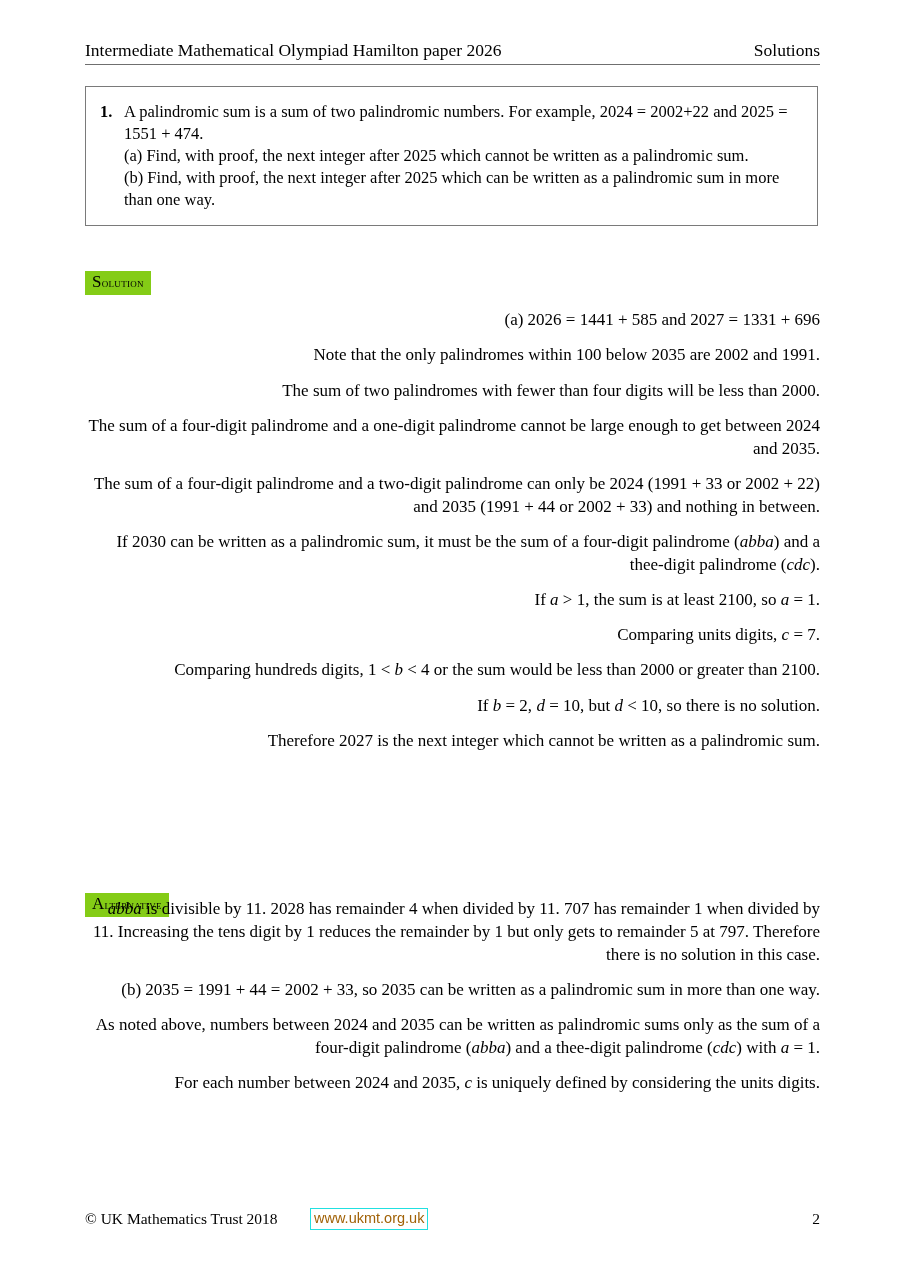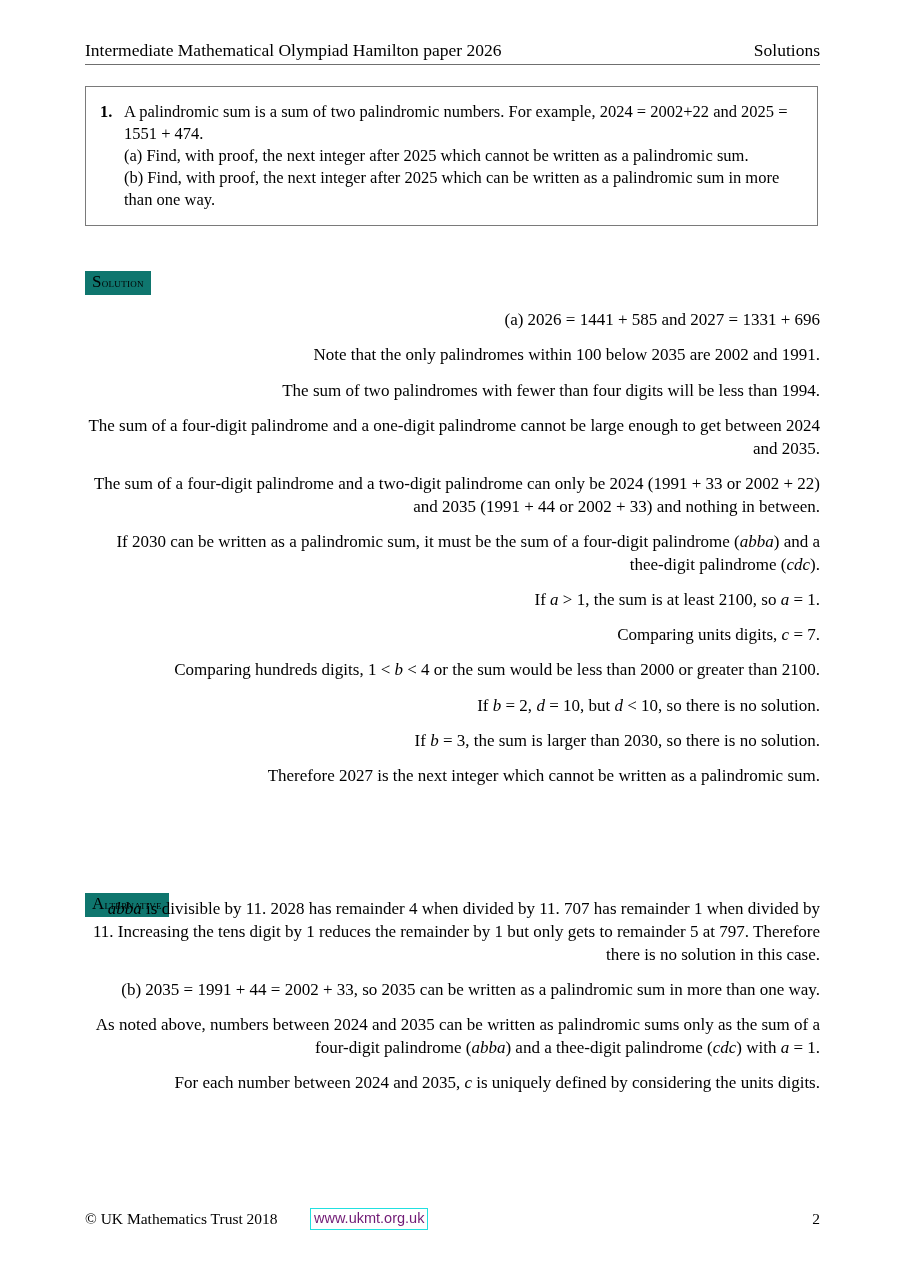--- a/index.html
+++ b/index.html
@@ -69,21 +69,21 @@
     text-align: left;
   }
   .q-body p { margin: 0; }
   .q-stem { text-indent: 0; }
   .q-part { margin-top: 0 !important; }
 
   
   .chip {
     position: absolute;
     display: inline-block;
-    background: #0f766e;
+    background: #84cc16;
     padding: 2px 7px 3px 7px;
     font-size: 13.5px;
     font-variant: small-caps;
     letter-spacing: 0.3px;
     white-space: nowrap;
     line-height: 1.1;
   }
   .chip .cap { font-size: 17px; }
 
   
@@ -120,21 +120,21 @@
     left: 225px;
     top: 0px;
   }
   .url-box {
     display: inline-block;
     border: 1.6px solid #21e0e0;
     padding: 1px 3px 2px 3px;
     font-family: "Liberation Sans", "DejaVu Sans", sans-serif;
     font-size: 14.5px;
     line-height: 1.15;
-    color: #701a75;
+    color: #a16207;
     text-decoration: none;
     white-space: nowrap;
   }
   .footer-right {
     position: absolute;
     right: 0;
     top: 2px;
     white-space: nowrap;
   }
 </style>
@@ -160,35 +160,34 @@
     </div>
   </div>
 
   <div class="chip" style="left:85px; top:271px;">
     <span class="cap">S</span><span>olution</span>
   </div>
 
   <div class="body-text" style="top:309px;">
     <p class="para">(a) 2026 = 1441 + 585 and 2027 = 1331 + 696</p>
     <p class="para">Note that the only palindromes within 100 below 2035 are 2002 and 1991.</p>
-    <p class="para">The sum of two palindromes with fewer than four digits will be less than 1994.</p>
+    <p class="para">The sum of two palindromes with fewer than four digits will be less than 2000.</p>
     <p class="para">The sum of a four-digit palindrome and a one-digit palindrome cannot be large enough to get between 2024 and 2035.</p>
     <p class="para">The sum of a four-digit palindrome and a two-digit palindrome can only be 2024 (1991 + 33 or 2002 + 22) and 2035 (1991 + 44 or 2002 + 33) and nothing in between.</p>
 
     <p class="para"><span>If 2030 can be written as a palindromic sum, it must be the sum of a four-digit palindrome (</span><span class="mv">abba</span><span>) and a thee-digit palindrome (</span><span class="mv">cdc</span><span>).</span></p>
 
     <p class="para"><span>If </span><span class="mv">a</span><span> &gt; 1, the sum is at least 2100, so </span><span class="mv">a</span><span> = 1.</span></p>
 
     <p class="para"><span>Comparing units digits, </span><span class="mv">c</span><span> = 7.</span></p>
 
     <p class="para"><span>Comparing hundreds digits, 1 &lt; </span><span class="mv">b</span><span> &lt; 4 or the sum would be less than 2000 or greater than 2100.</span></p>
 
     <p class="para"><span>If </span><span class="mv">b</span><span> = 2, </span><span class="mv">d</span><span> = 10, but </span><span class="mv">d</span><span> &lt; 10, so there is no solution.</span></p>
 
-    <p class="para"><span>If </span><span class="mv">b</span><span> = 3, the sum is larger than 2030, so there is no solution.</span></p>
 
     <p class="para">Therefore 2027 is the next integer which cannot be written as a palindromic sum.</p>
   </div>
 
   <div class="chip" style="left:85px; top:893px;">
     <span class="cap">A</span><span>lternative</span>
   </div>
 
   <div class="body-text" style="top:898px;">
     <p class="para"><span class="mv">abba</span><span> is divisible by 11.  2028 has remainder 4 when divided by 11.  707 has remainder 1 when divided by 11. Increasing the tens digit by 1 reduces the remainder by 1 but only gets to remainder 5 at 797. Therefore there is no solution in this case.</span></p>

